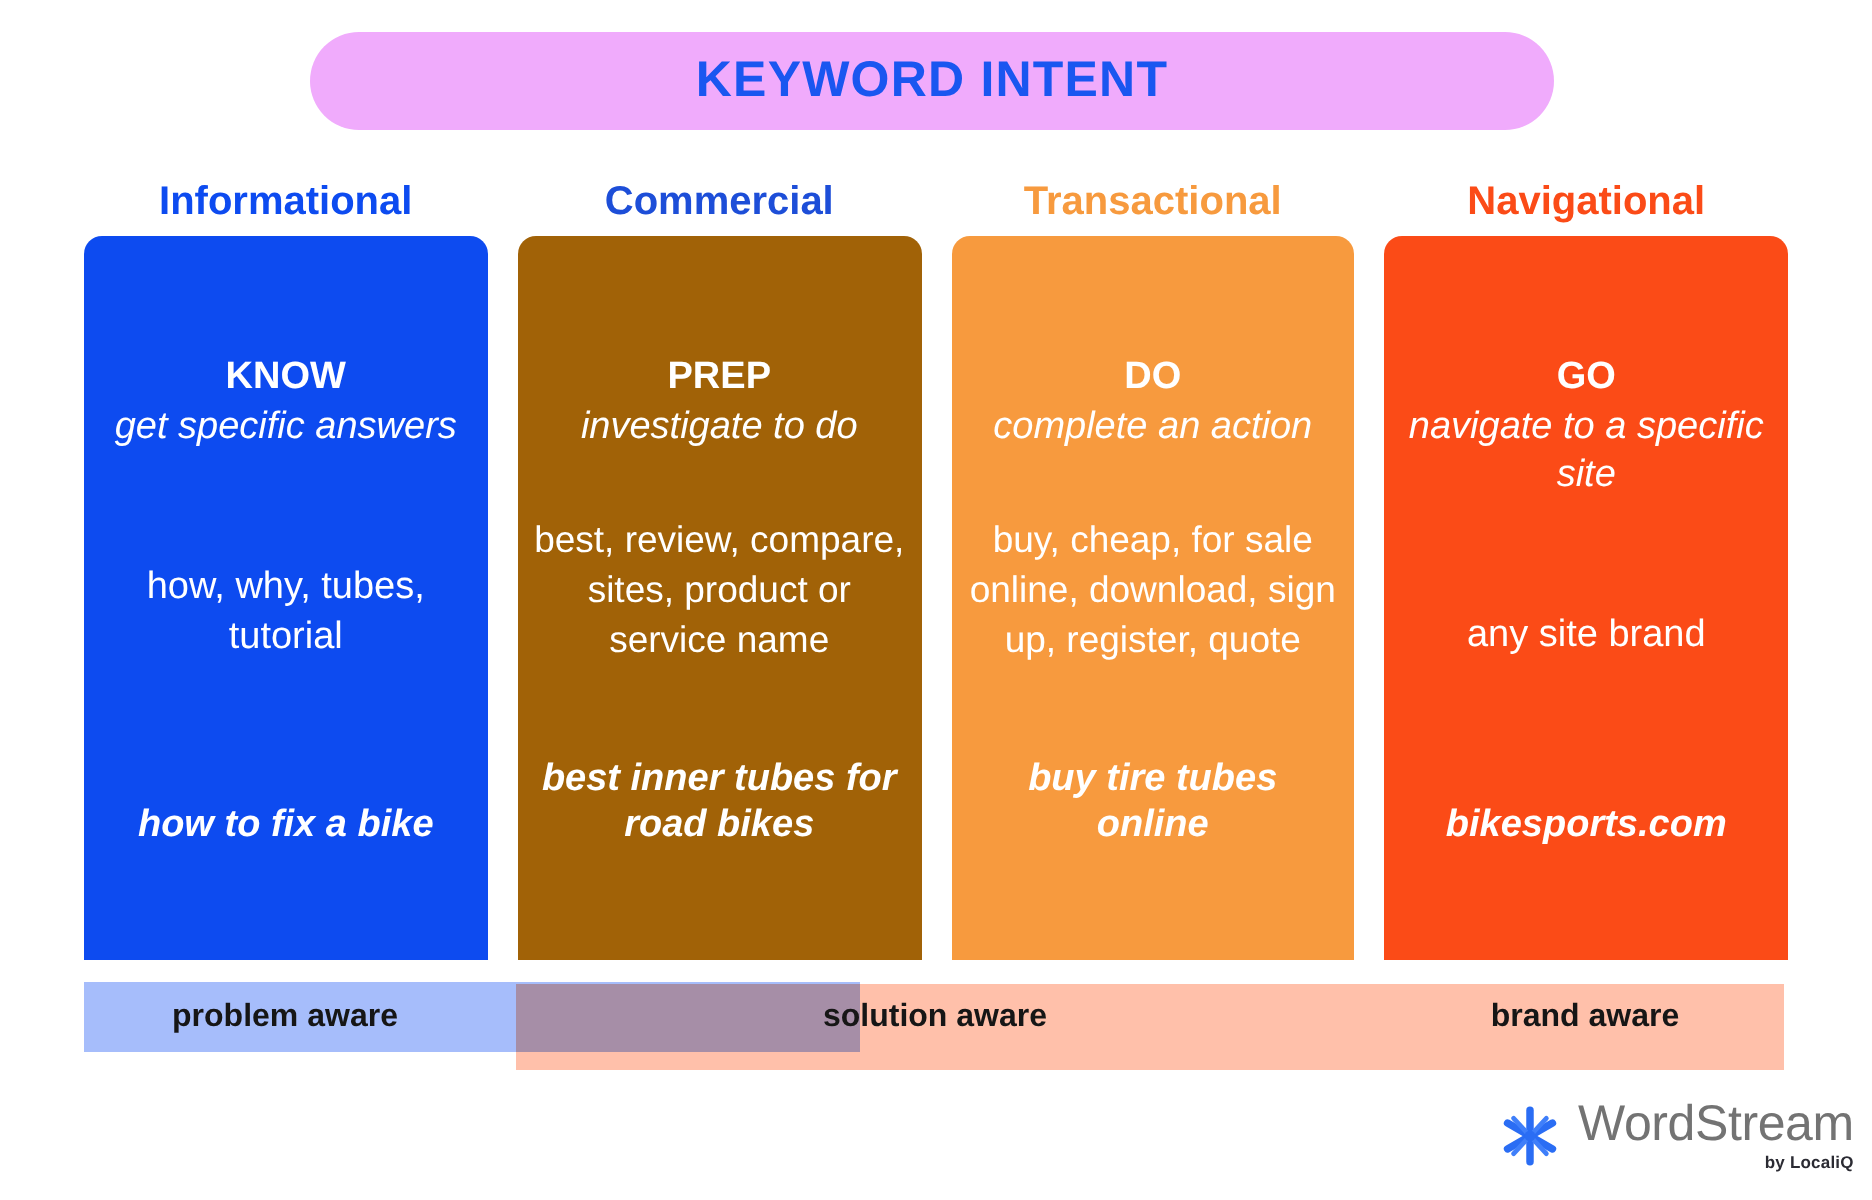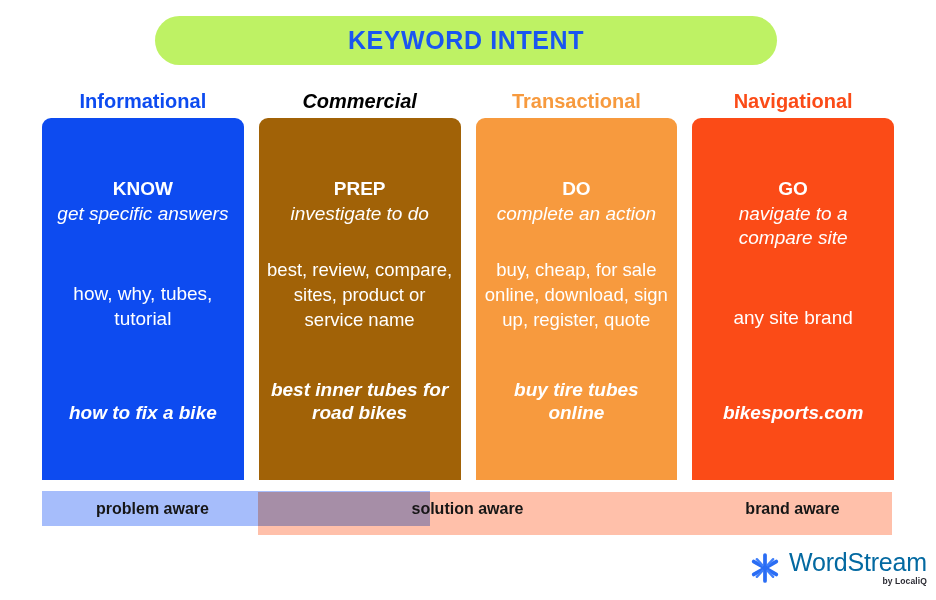--- a/index.html
+++ b/index.html
@@ -139,21 +139,21 @@
     position: absolute;
     top: 491px;
     height: 35px;
     line-height: 35px;
     text-align: center;
     font-size: 16px;
     font-weight: bold;
     color: #161616;
     pointer-events: auto;
   }
-  .label-problem { left: 42px;  width: 201px; padding-left: 10px; }
+  .label-problem { left: 42px;  width: 201px; }
   .label-solution{ left: 258px; width: 419px; }
   .label-brand   { left: 692px; width: 201px; }
 
   
   .logo {
     position: absolute;
     left: 748px;
     top: 550px;
     display: flex;
     align-items: center;
@@ -165,35 +165,35 @@
   }
   .logo-textwrap {
     margin-left: 7px;
     display: flex;
     flex-direction: column;
     align-items: flex-end;
     line-height: 1;
   }
   .logo-word {
     font-size: 25px;
-    color: #0369a1;
+    color: #737373;
     letter-spacing: -0.2px;
   }
   .logo-sub {
     font-size: 8.5px;
     font-weight: bold;
     color: #2b2b33;
     margin-top: 2px;
     letter-spacing: 0.1px;
   }
 </style>
 </head>
 <body>
 
-<div class="title-pill" style="background: #bef264;">
+<div class="title-pill" style="background: #f0abfc;">
   <div class="title-text" style="color: rgb(26, 86, 240);">KEYWORD INTENT</div>
 </div>
 
 <div class="columns">
 
   <div class="column col-informational">
     <div class="col-header" style="color: rgb(13, 75, 240);">Informational</div>
     <div class="card" style="background: rgb(13, 75, 240);">
       <div class="card-top">
         <div class="card-verb">KNOW</div>
@@ -202,21 +202,21 @@
       <div class="card-mid">
         <div class="card-keywords">how, why, tubes, tutorial</div>
       </div>
       <div class="card-bottom">
         <div class="card-example">how to fix a bike</div>
       </div>
     </div>
   </div>
 
   <div class="column col-commercial">
-    <div class="col-header" style="color: #000000; font-style: italic;">Commercial</div>
+    <div class="col-header" style="color: #1d4ed8;">Commercial</div>
     <div class="card" style="background: #a16207;">
       <div class="card-top">
         <div class="card-verb">PREP</div>
         <div class="card-def">investigate to do</div>
       </div>
       <div class="card-mid">
         <div class="card-keywords">best, review, compare, sites, product or service name</div>
       </div>
       <div class="card-bottom">
         <div class="card-example">best inner tubes for road bikes</div>
@@ -238,21 +238,21 @@
         <div class="card-example">buy tire tubes online</div>
       </div>
     </div>
   </div>
 
   <div class="column col-navigational">
     <div class="col-header" style="color: rgb(251, 75, 23);">Navigational</div>
     <div class="card" style="background: rgb(251, 75, 23);">
       <div class="card-top">
         <div class="card-verb">GO</div>
-        <div class="card-def">navigate to a compare site</div>
+        <div class="card-def">navigate to a specific site</div>
       </div>
       <div class="card-mid">
         <div class="card-keywords">any site brand</div>
       </div>
       <div class="card-bottom">
         <div class="card-example">bikesports.com</div>
       </div>
     </div>
   </div>
 

